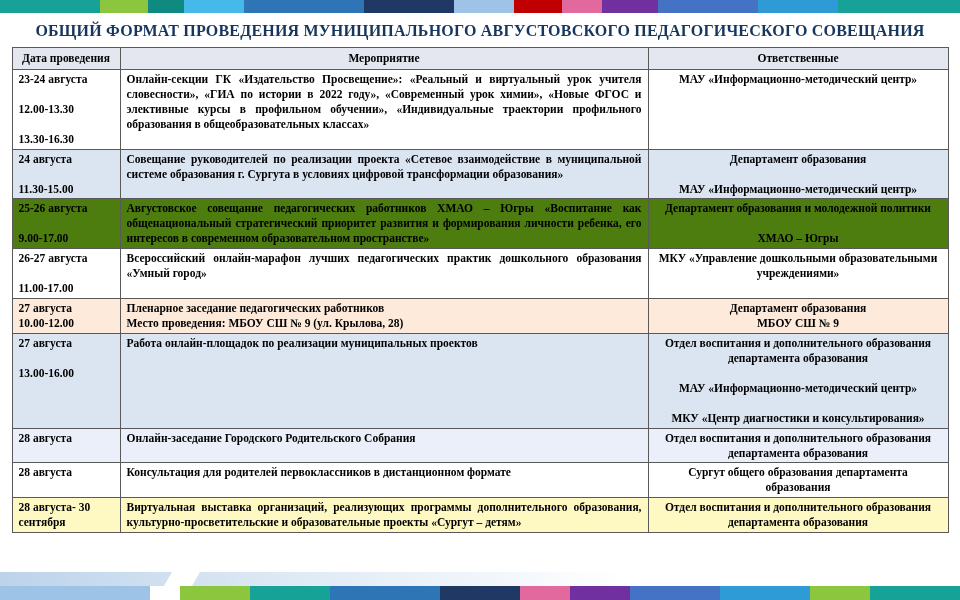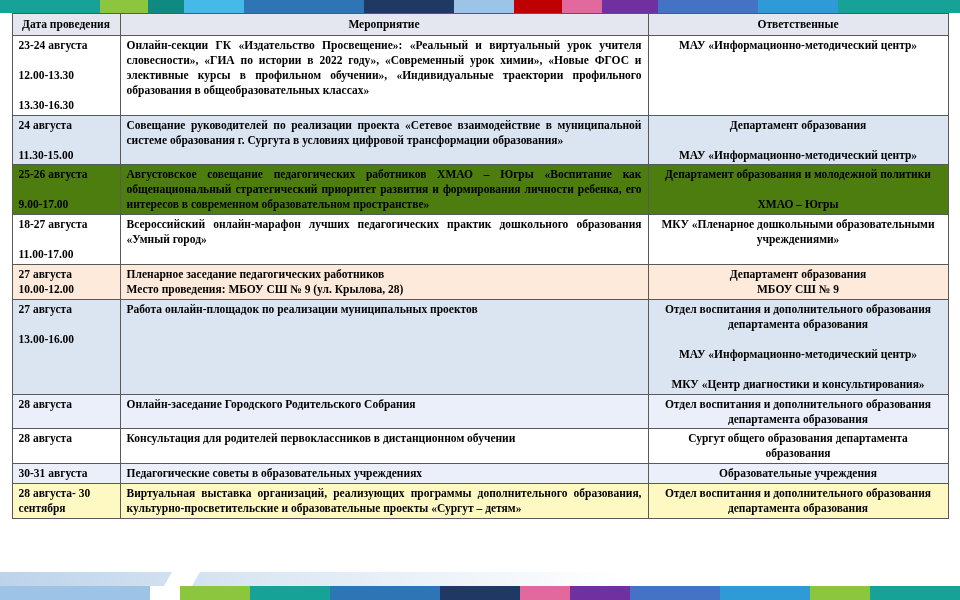--- a/index.html
+++ b/index.html
@@ -82,20 +82,21 @@
       <div class="seg" style="background: rgb(31, 56, 100); flex: 0 0 90px;"></div>
       <div class="seg" style="background: rgb(157, 195, 230); flex: 0 0 60px;"></div>
       <div class="seg" style="background: rgb(192, 0, 0); flex: 0 0 48px;"></div>
       <div class="seg" style="background: rgb(226, 105, 158); flex: 0 0 40px;"></div>
       <div class="seg" style="background: rgb(112, 48, 160); flex: 0 0 56px;"></div>
       <div class="seg" style="background: rgb(68, 114, 196); flex: 0 0 100px;"></div>
       <div class="seg" style="background: rgb(46, 155, 214); flex: 0 0 80px;"></div>
       <div class="seg" style="background: rgb(22, 162, 150); flex: 0 0 122px;"></div>
     </div>
 
+  <div class="slide-title">ОБЩИЙ ФОРМАТ ПРОВЕДЕНИЯ МУНИЦИПАЛЬНОГО АВГУСТОВСКОГО ПЕДАГОГИЧЕСКОГО СОВЕЩАНИЯ</div>
 
   <table class="agenda">
     <colgroup>
       <col class="c-date">
         <col class="c-event">
         <col class="c-resp">
     </colgroup>
     <tbody>
       <tr>
         <th>Дата проведения</th>
@@ -127,25 +128,25 @@
         <td class="date">25-26 августа
 
 9.00-17.00</td>
         <td class="event">Августовское совещание педагогических работников ХМАО – Югры «Воспитание как общенациональный стратегический приоритет развития и формирования личности ребенка, его интересов в современном образовательном пространстве»</td>
         <td class="resp">Департамент образования и молодежной политики
 
 ХМАО – Югры</td>
       </tr>
 
       <tr style="background: rgb(255, 255, 255);">
-        <td class="date">18-27 августа
+        <td class="date">26-27 августа
 
 11.00-17.00</td>
         <td class="event">Всероссийский онлайн-марафон лучших педагогических практик дошкольного образования «Умный город»</td>
-        <td class="resp">МКУ «Пленарное дошкольными образовательными учреждениями»</td>
+        <td class="resp">МКУ «Управление дошкольными образовательными учреждениями»</td>
       </tr>
 
       <tr style="background: rgb(253, 234, 218);">
         <td class="date">27 августа
 10.00-12.00</td>
         <td class="event">Пленарное заседание педагогических работников
 Место проведения: МБОУ СШ № 9 (ул. Крылова, 28)</td>
         <td class="resp">Департамент образования
 МБОУ СШ № 9</td>
       </tr>
@@ -163,29 +164,24 @@
       </tr>
 
       <tr style="background: rgb(234, 239, 249);">
         <td class="date">28 августа</td>
         <td class="event">Онлайн-заседание Городского Родительского Собрания</td>
         <td class="resp">Отдел воспитания и дополнительного образования департамента образования</td>
       </tr>
 
       <tr style="background: rgb(255, 255, 255);">
         <td class="date">28 августа</td>
-        <td class="event">Консультация для родителей первоклассников в дистанционном обучении</td>
+        <td class="event">Консультация для родителей первоклассников в дистанционном формате</td>
         <td class="resp">Сургут общего образования департамента образования</td>
       </tr>
 
-      <tr style="background: rgb(234, 239, 249);">
-        <td class="date">30-31 августа</td>
-        <td class="event">Педагогические советы в образовательных учреждениях</td>
-        <td class="resp">Образовательные учреждения</td>
-      </tr>
 
       <tr style="background: #fef9c3;">
         <td class="date">28 августа- 30 сентября</td>
         <td class="event">Виртуальная выставка организаций, реализующих программы дополнительного образования, культурно-просветительские и образовательные проекты «Сургут – детям»</td>
         <td class="resp">Отдел воспитания и дополнительного образования департамента образования</td>
       </tr>
     </tbody>
   </table>
 
   <div class="bottom-decor">

